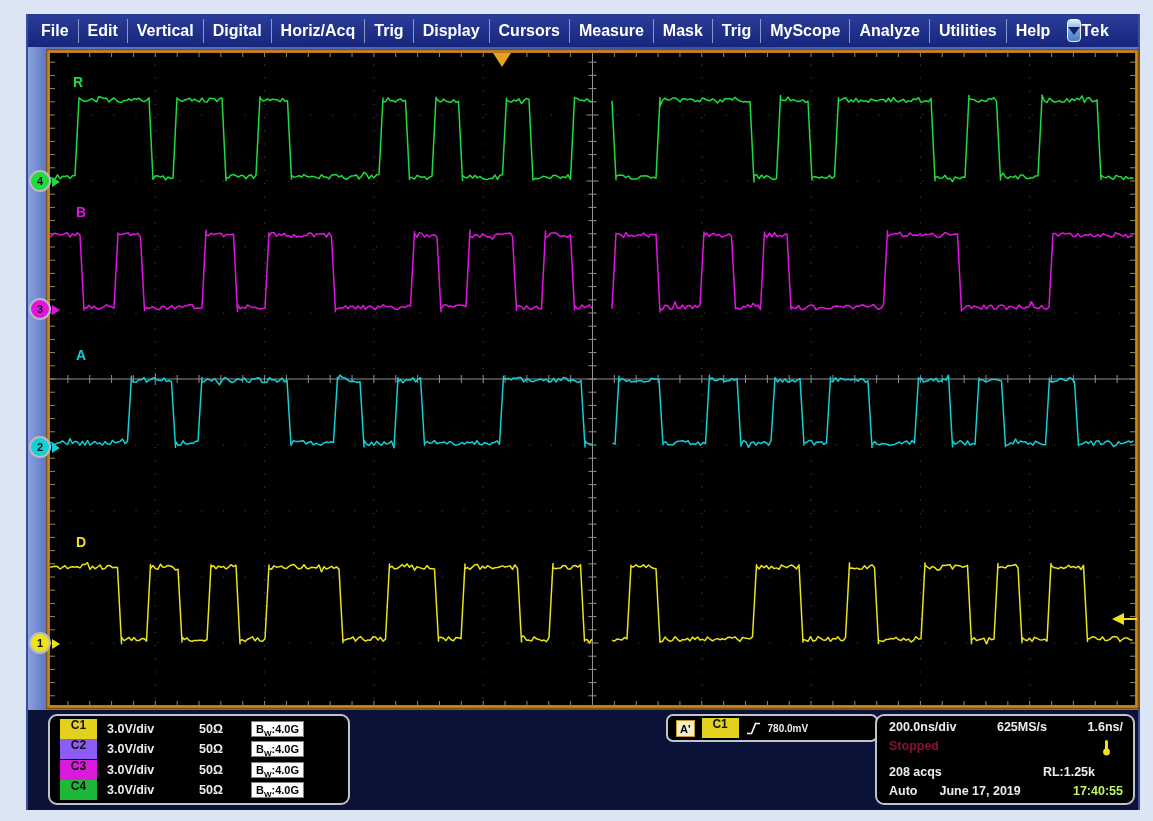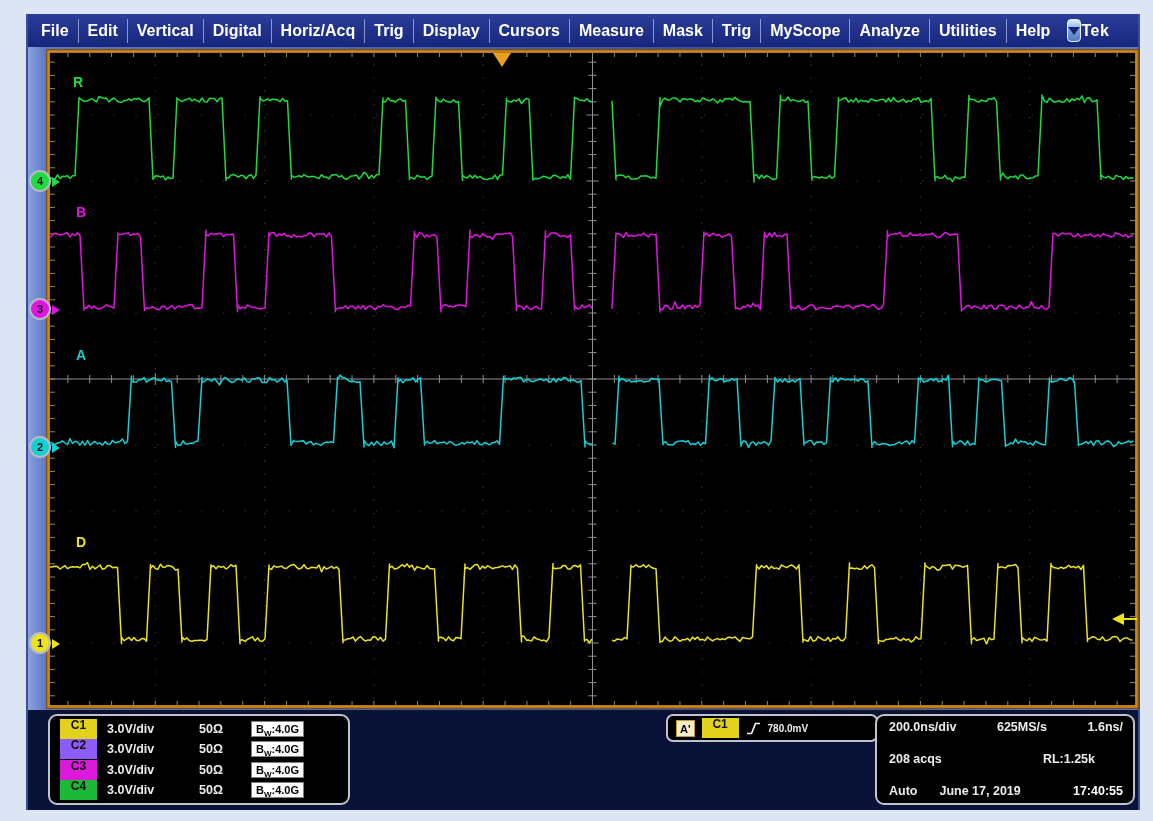--- a/index.html
+++ b/index.html
@@ -41,21 +41,21 @@
   .bwbox sub { font-size:8px; }
 
   .panel-trig { left:638px; top:4px; width:212px; height:28px; border-radius:7px; display:flex; align-items:center; gap:7px; padding:0 8px; }
   .abox { background:#f6eecb; border:1px solid #c89a2c; color:#000; font-size:11px; font-weight:bold; padding:0 3px; height:17px; line-height:16px; }
   .trig-level { font-size:10px; }
 
   .panel-horiz { right:3px; top:4px; width:260px; height:91px; padding:4px 10px 5px 12px; display:flex; flex-direction:column; justify-content:space-between; font-size:12.5px; }
   .hrow { display:flex; align-items:flex-start; }
   .hrow .mid { margin:0 auto; }
   .stopped { color:#8c1030; }
-  .clock { color:#ffffff; }
+  .clock { color:#bef264; }
   .rl { margin-left:auto; margin-right:28px; }
   .date-mid { margin-left:22px; }
   .time-right { margin-left:auto; }
 </style>
 </head>
 <body>
 
 <div class="window">
 
   <div class="menubar">
@@ -482,20 +482,29 @@
       <span class="trig-level">780.0mV</span>
     </div>
 
     <div class="panel panel-horiz">
       <div class="hrow">
         <span>200.0ns/div</span>
         <span class="mid">625MS/s</span>
         <span>1.6ns/</span>
       </div>
       <div class="hrow">
+        <span class="stopped">Stopped</span>
+        <span style="margin-left:auto; margin-right:12px;">
+          <svg width="9" height="17" viewBox="0 0 9 17">
+              <rect x="3" y="1" width="3" height="10" rx="1.5" fill="#f0e020"></rect>
+              <circle cx="4.5" cy="13" r="3.4" fill="#f0e020"></circle>
+            </svg>
+        </span>
+      </div>
+      <div class="hrow">
         <span>208 acqs</span>
         <span class="rl">RL:1.25k</span>
       </div>
       <div class="hrow">
         <span>Auto</span>
         <span class="date-mid">June 17, 2019</span>
         <span class="time-right clock">17:40:55</span>
       </div>
     </div>
 

